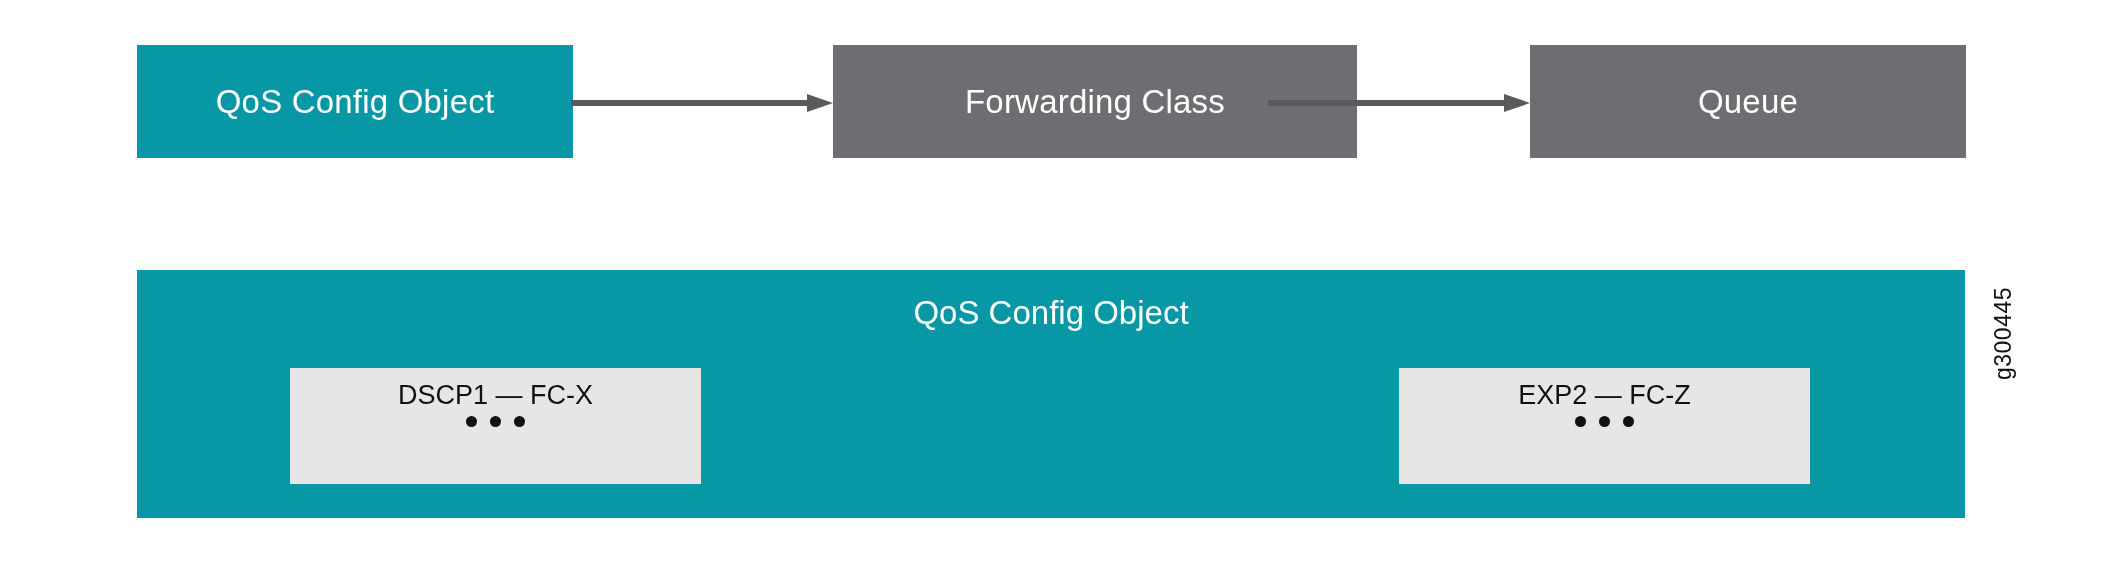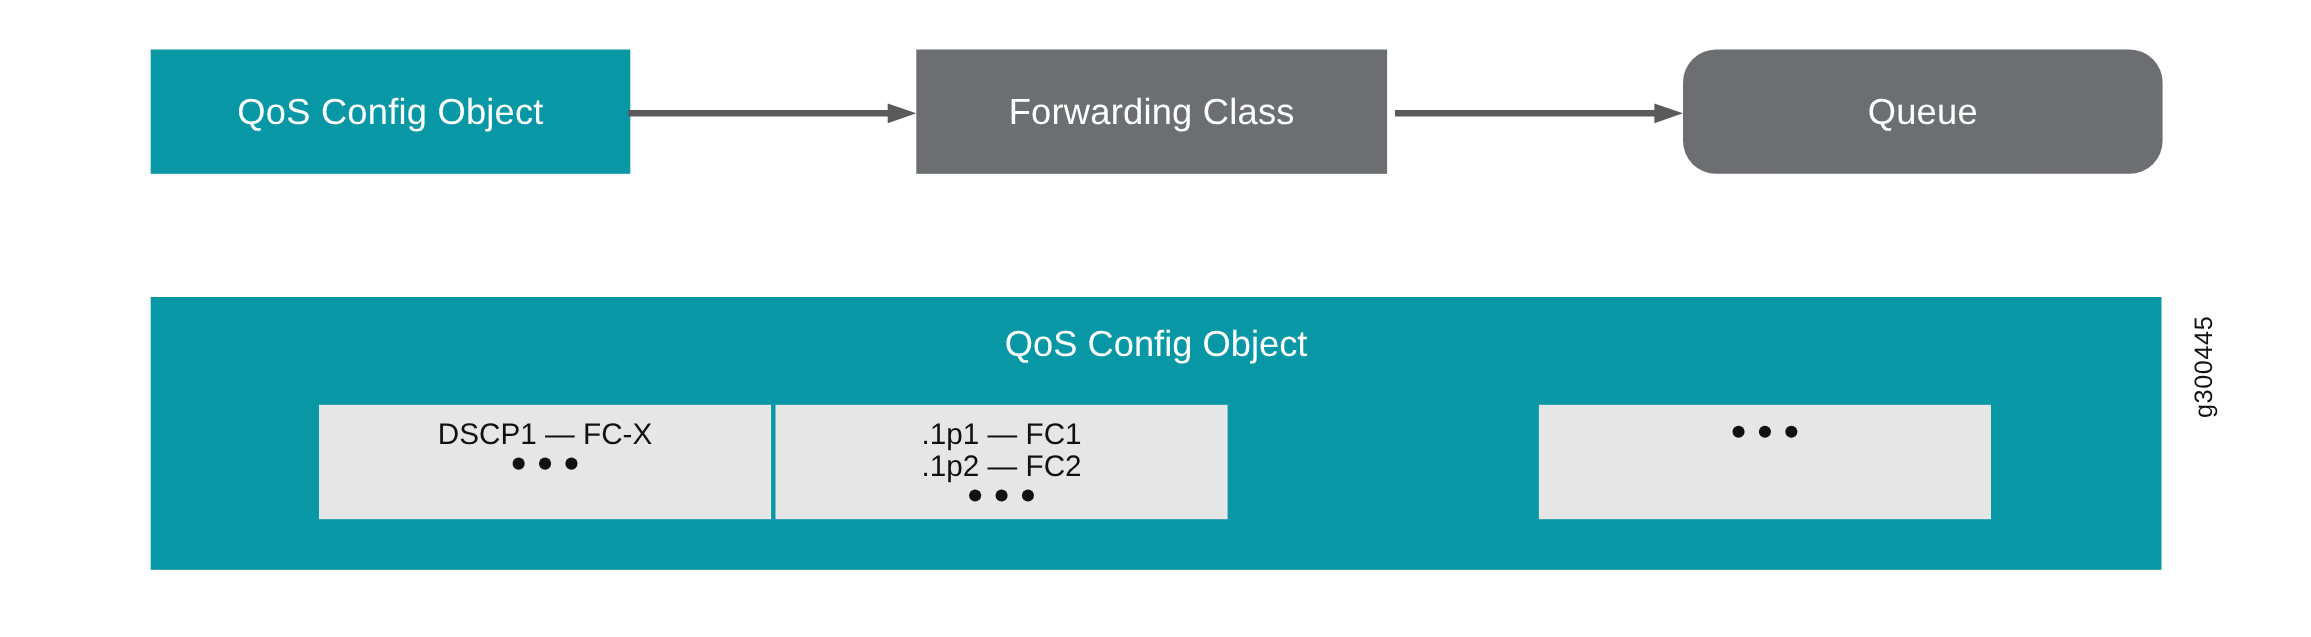--- a/index.html
+++ b/index.html
@@ -43,31 +43,30 @@
   #box-qos-config-object {
     left: 137px;
     top: 45px;
     width: 436px;
     height: 113px;
     background: #0897a5;
   }
   #box-forwarding-class {
     left: 833px;
     top: 45px;
-    width: 428px;
+    width: 524px;
     height: 113px;
     background: #6d6e71;
   }
   #box-queue {
     left: 1530px;
     top: 45px;
     width: 436px;
     height: 113px;
     background: #6d6e71;
-    border-radius: 30px;
   }
 
   
   .flow-arrow {
     position: absolute;
     top: 93px;
     height: 20px;
     width: 262px;
   }
   #arrow-1 { left: 571px; }
@@ -93,21 +92,21 @@
     font-size: 33px;
     font-weight: 400;
     line-height: 1;
     white-space: nowrap;
   }
 
   .mapping-box {
     position: absolute;
     top: 98px;
     width: 411px;
-    height: 104px;
+    height: 116px;
     background: #e6e6e6;
     display: flex;
     flex-direction: column;
     align-items: center;
     justify-content: flex-start;
     box-sizing: border-box;
     padding-top: 13px;
   }
   #mapping-box-0 { left: 153px; }
   #mapping-box-1 { left: 568px; }
@@ -183,34 +182,26 @@
 
     <div class="mapping-box" id="mapping-box-0">
       <span class="mapping-line">DSCP1 — FC-X</span>
       <span class="mapping-ellipsis">
         <span class="dot"></span>
           <span class="dot"></span>
           <span class="dot"></span>
       </span>
     </div>
 
-    <div class="mapping-box" id="mapping-box-1">
-      <span class="mapping-line">.1p1 — FC1</span>
-      <span class="mapping-line">.1p2 — FC2</span>
+
+    <div class="mapping-box" id="mapping-box-2">
+      <span class="mapping-line">EXP2 — FC-Z</span>
       <span class="mapping-ellipsis">
         <span class="dot"></span>
           <span class="dot"></span>
           <span class="dot"></span>
       </span>
     </div>
-
-    <div class="mapping-box" id="mapping-box-2">
-      <span class="mapping-ellipsis">
-        <span class="dot"></span>
-          <span class="dot"></span>
-          <span class="dot"></span>
-      </span>
-    </div>
   </div>
 
   <div id="figure-id">g300445</div>
 
 </div>
 
 </body></html>

